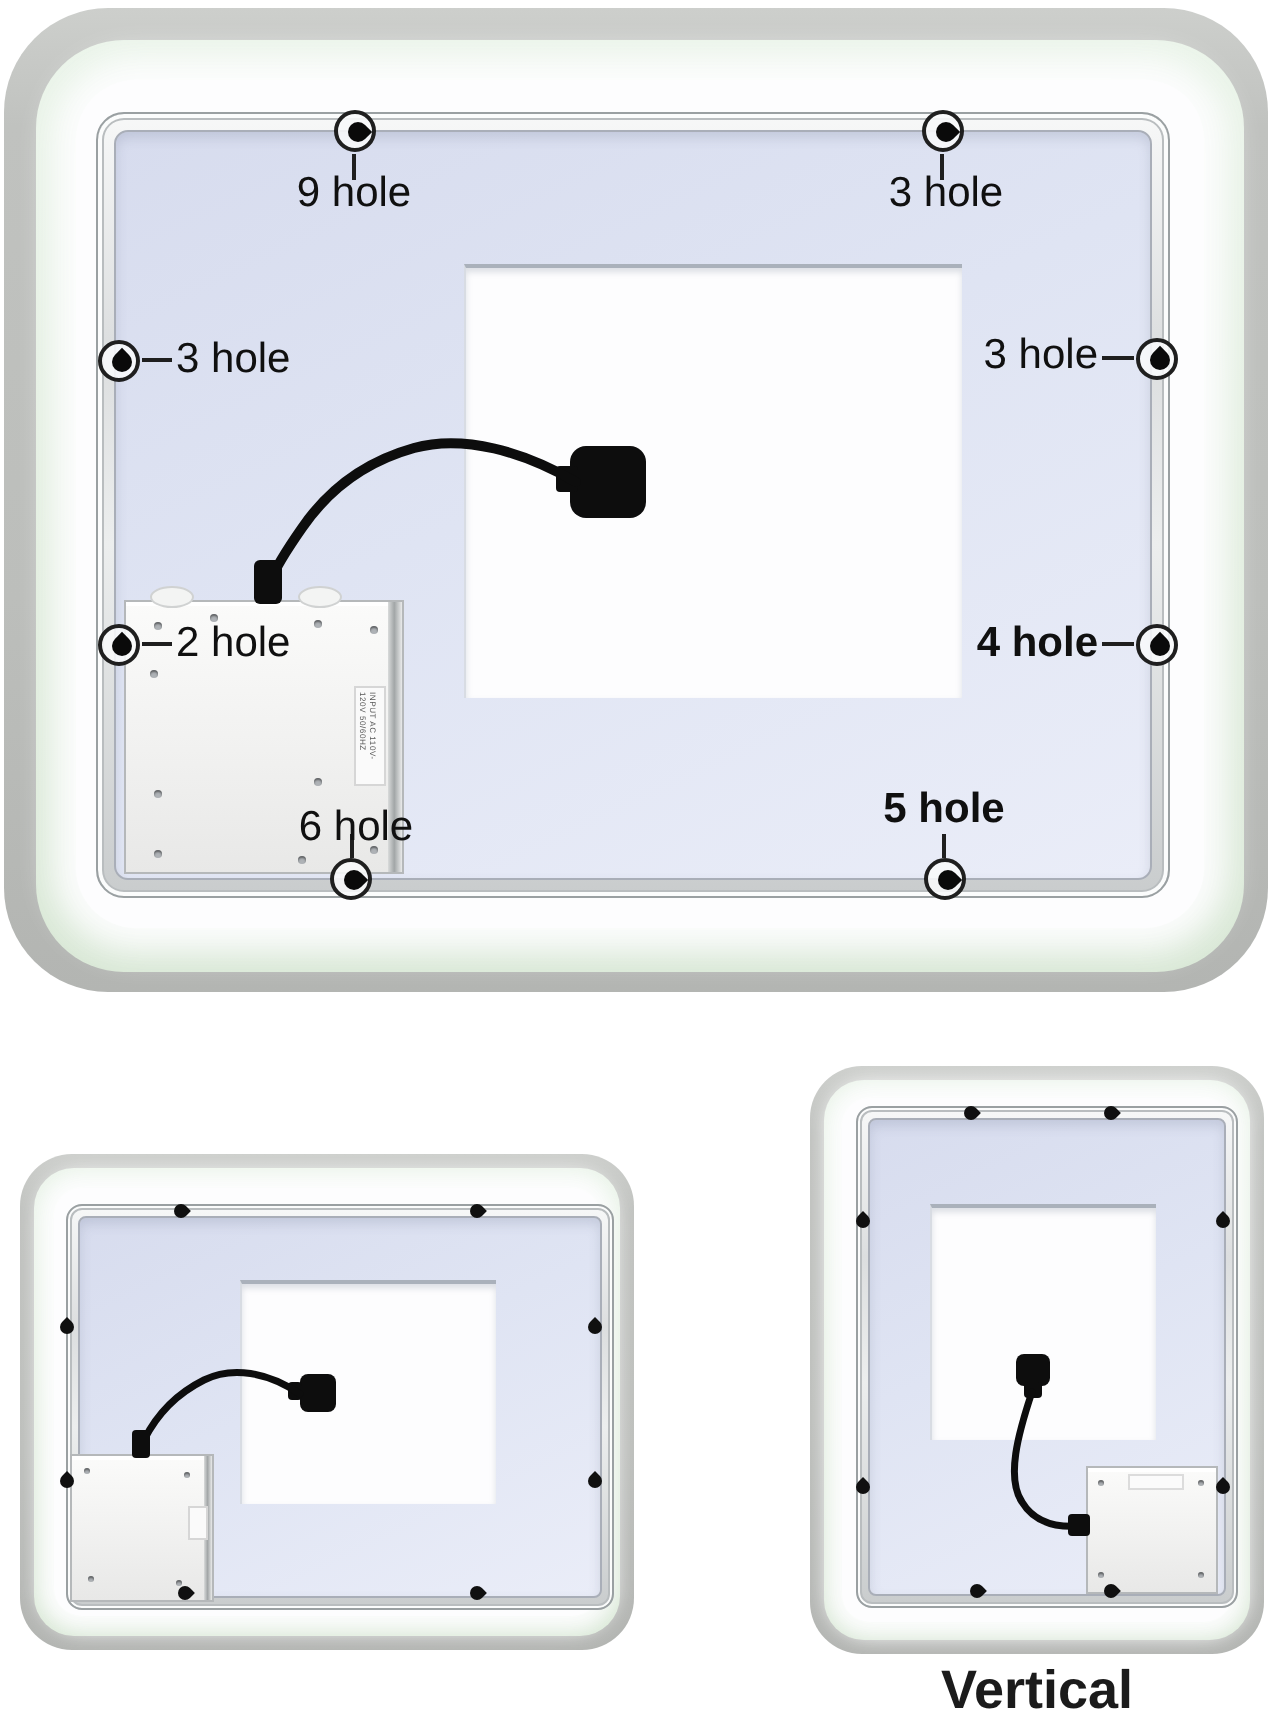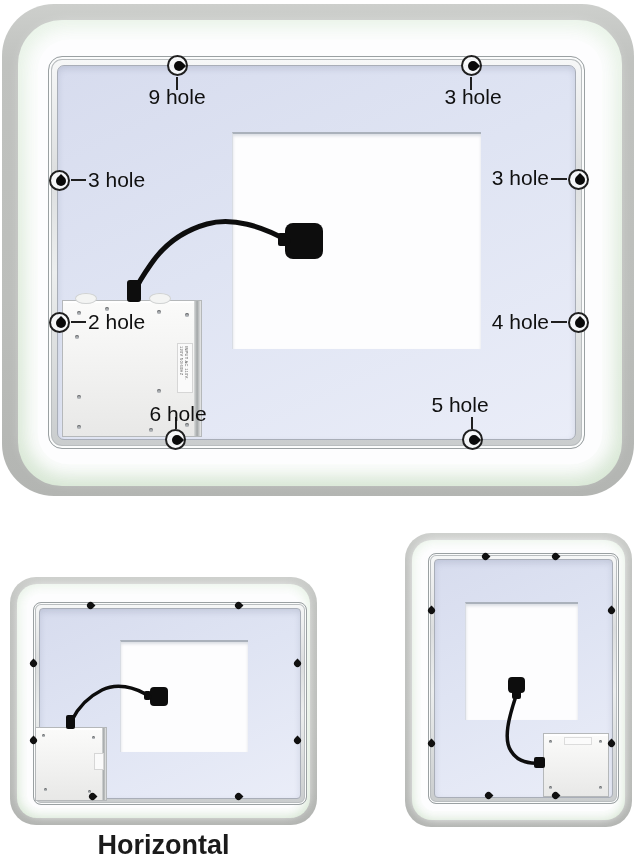--- a/index.html
+++ b/index.html
@@ -114,22 +114,22 @@
     <div class="hole-line" style="left:551px;top:178px;width:16px;height:2px;"></div>
     <div class="hole-line" style="left:551px;top:321px;width:16px;height:2px;"></div>
     <div class="hole-line" style="left:471px;top:417px;width:2px;height:12px;"></div>
     <div class="hole-line" style="left:175px;top:417px;width:2px;height:12px;"></div>
     <div class="hole-line" style="left:71px;top:321px;width:15px;height:2px;"></div>
     <div class="hole-line" style="left:71px;top:179px;width:15px;height:2px;"></div>
 
     <div class="hole-label lbl-center" style="left:177px;top:85px;">9 hole</div>
     <div class="hole-label lbl-center" style="left:473px;top:85px;">3 hole</div>
     <div class="hole-label lbl-right" style="right:91px;top:166px;">3 hole</div>
-    <div class="hole-label lbl-right" style="right:91px;top:310px;">4 hole</div>
-    <div class="hole-label lbl-center" style="left:460px;top:393px;">5 hole</div>
+    <div class="hole-label lbl-right" style="right:91px;top:310px;font-weight:bold;">4 hole</div>
+    <div class="hole-label lbl-center" style="left:472px;top:393px;font-weight:bold;">5 hole</div>
     <div class="hole-label lbl-center" style="left:178px;top:402px;">6 hole</div>
     <div class="hole-label" style="left:88px;top:310px;">2 hole</div>
     <div class="hole-label" style="left:88px;top:168px;">3 hole</div>
   </section>
 
   <section style="position:absolute;left:10px;top:577px;width:307px;height:248px;">
     <div class="slab" style="left:0;top:0;width:307px;height:248px;border-radius:26px;"></div>
     <div class="mint" style="left:7px;top:7px;width:293px;height:234px;border-radius:20px;"></div>
     <div class="glow" style="left:17px;top:17px;width:273px;height:214px;border-radius:14px;box-shadow:0 0 10px 8px rgba(253,253,254,0.95);"></div>
     <div class="frame" style="left:23px;top:25px;width:272px;height:201px;border-radius:8px;box-shadow:inset 0 0 0 1px #fbfcfc, inset 0 0 0 2px #b9bdbf;">
@@ -184,15 +184,15 @@
     <span class="mini-hole pt-right" style="left:77px;top:20px;"></span>
     <span class="mini-hole pt-right" style="left:147px;top:20px;"></span>
     <span class="mini-hole pt-up" style="left:203px;top:74px;"></span>
     <span class="mini-hole pt-up" style="left:203px;top:207px;"></span>
     <span class="mini-hole pt-right" style="left:80px;top:259px;"></span>
     <span class="mini-hole pt-right" style="left:147px;top:259px;"></span>
     <span class="mini-hole pt-up" style="left:23px;top:74px;"></span>
     <span class="mini-hole pt-up" style="left:23px;top:207px;"></span>
   </section>
 
-  <div class="caption" style="left:10px;top:830px;width:307px;">Horizontal</div>
+  <div class="caption" style="left:405px;top:830px;width:227px;">Vertical</div>
 
 </div>
 
 </body></html>

